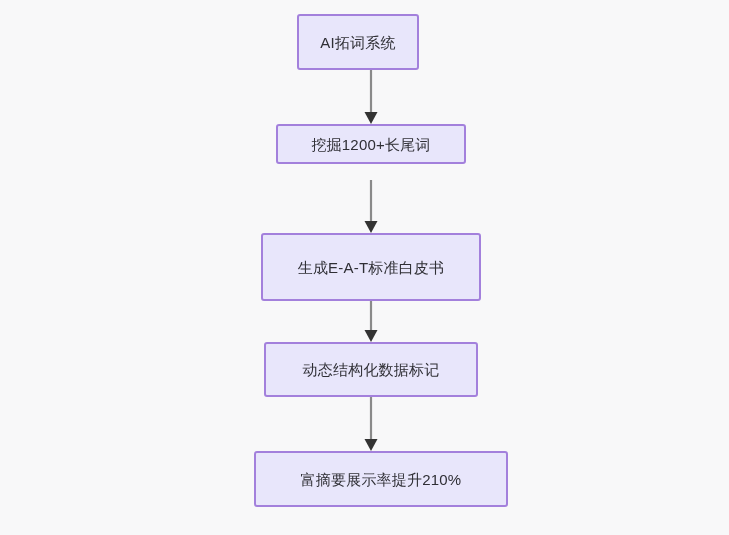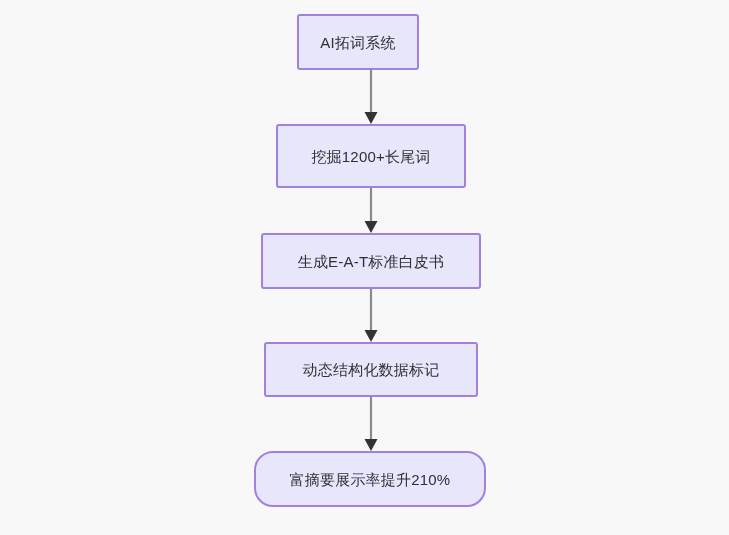--- a/index.html
+++ b/index.html
@@ -77,29 +77,29 @@
     <svg width="22" height="54" viewBox="0 0 22 54" xmlns="http://www.w3.org/2000/svg">
       <line x1="11" y1="0" x2="11" y2="45" stroke="#8a8a8a" stroke-width="2.2"></line>
       <polygon points="11,54 4.5,42 17.5,42" fill="#333333"></polygon>
     </svg>
   </div>
 
   <div class="flow-node" style="left:297px; top:14px; width:122px; height:56px;">
     <span class="flow-node-label">AI拓词系统</span>
   </div>
 
-  <div class="flow-node" style="left:276px; top:124px; width:190px; height:64px;">
+  <div class="flow-node" style="left:276px; top:124px; width:190px; height:40px;">
     <span class="flow-node-label">挖掘1200+长尾词</span>
   </div>
 
-  <div class="flow-node" style="left:261px; top:233px; width:220px; height:56px;">
+  <div class="flow-node" style="left:261px; top:233px; width:220px; height:68px;">
     <span class="flow-node-label">生成E-A-T标准白皮书</span>
   </div>
 
   <div class="flow-node" style="left:264px; top:342px; width:214px; height:55px;">
     <span class="flow-node-label">动态结构化数据标记</span>
   </div>
 
-  <div class="flow-node" style="left:254px; top:451px; width:232px; height:56px;border-radius:19px;">
+  <div class="flow-node" style="left:254px; top:451px; width:254px; height:56px;">
     <span class="flow-node-label">富摘要展示率提升210%</span>
   </div>
 
 </div>
 
 </body></html>

